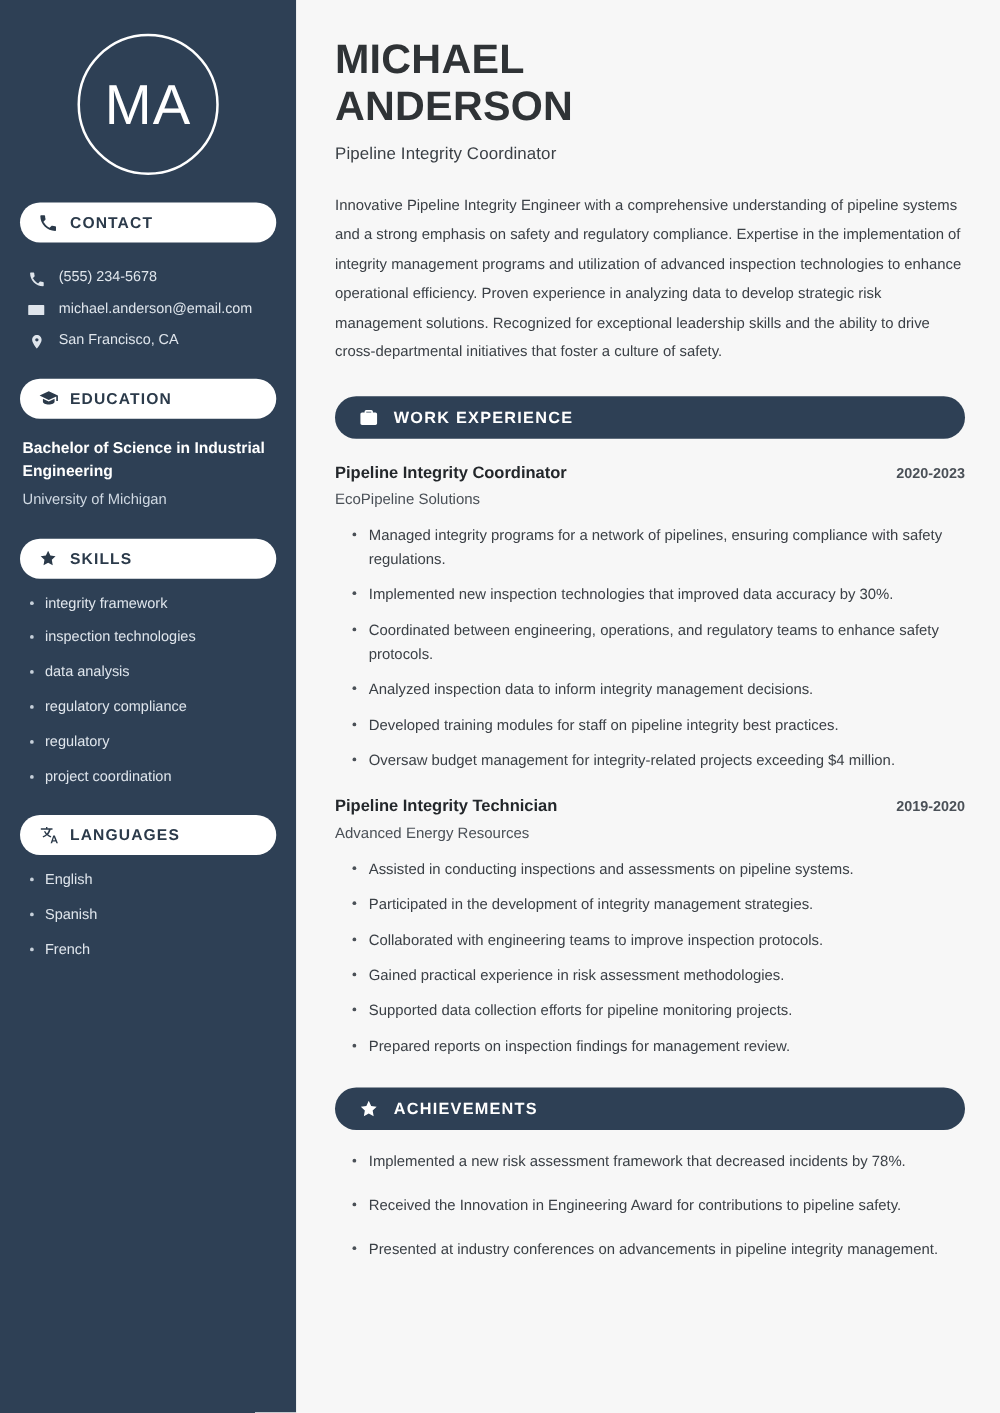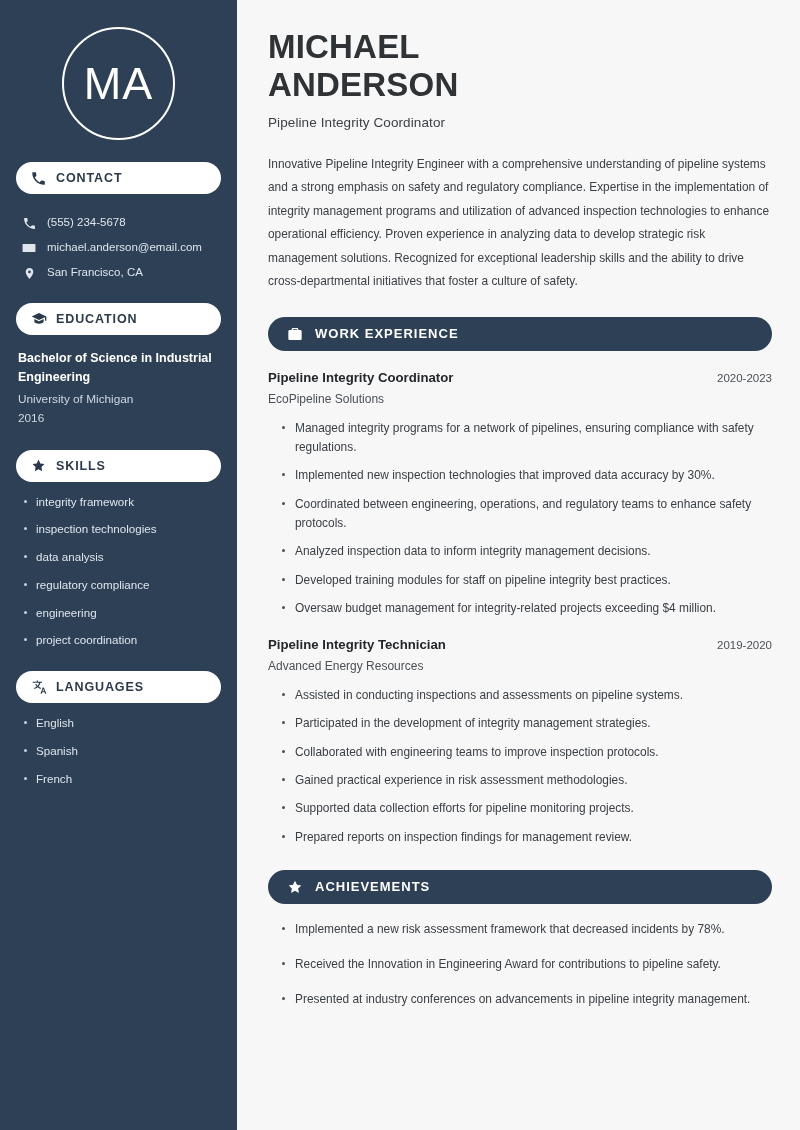--- a/index.html
+++ b/index.html
@@ -212,20 +212,21 @@
   .job-role {
     color: #23272b;
     font-size: 13.2px;
     font-weight: bold;
   }
   .job-dates {
     color: #4a5057;
     font-size: 11.5px;
     white-space: nowrap;
     padding-left: 12px;
+    font-weight: bold;
   }
   .job-company {
     color: #4a5057;
     font-size: 12px;
     margin-top: 7px;
   }
 
   .main-list {
     list-style: none;
     margin: 13px 0 0 0;
@@ -307,38 +308,37 @@
           <path d="M12 3 1 8.2l11 5.2 9-4.2v5.6h2V8.2L12 3z"></path>
           <path d="M5 12v3.6c0 1.9 3.1 3.4 7 3.4s7-1.5 7-3.4V12l-7 3.3L5 12z"></path>
         </svg>
       </span>
       <span class="pill-label">EDUCATION</span>
     </div>
 
     <div class="edu-block">
       <div class="edu-degree">Bachelor of Science in Industrial Engineering</div>
       <div class="edu-school">University of Michigan</div>
-      <div class="edu-year">2016</div>
     </div>
 
     <div class="pill">
       <span class="pill-icon">
         <svg width="15" height="15" viewBox="0 0 24 24" fill="#2b3a4a">
           <path d="M12 2.5l2.9 6.2 6.6.9-4.8 4.6 1.2 6.8L12 17.8 6.1 21l1.2-6.8L2.5 9.6l6.6-.9L12 2.5z"></path>
         </svg>
       </span>
       <span class="pill-label">SKILLS</span>
     </div>
 
     <ul class="side-list">
       <li>integrity framework</li>
       <li>inspection technologies</li>
       <li>data analysis</li>
       <li>regulatory compliance</li>
-      <li>engineering</li>
+      <li>regulatory</li>
       <li>project coordination</li>
     </ul>
 
     <div class="pill">
       <span class="pill-icon">
         <svg width="16" height="16" viewBox="0 0 24 24" fill="#2b3a4a">
           <path d="M2.5 4h6.2V2.4h1.7V4h6.1v1.7h-2.3c-.5 2.2-1.5 4.1-2.9 5.6 1.1.9 2.4 1.6 3.8 2.1l-.9 1.6c-1.6-.6-3.1-1.5-4.3-2.6-1.3 1.1-2.8 2-4.5 2.7l-.8-1.6c1.5-.6 2.9-1.3 4-2.2-1-1.1-1.8-2.4-2.4-3.8h1.8c.5 1 1.1 1.9 1.8 2.7 1.1-1.2 1.9-2.7 2.3-4.5H2.5V4z"></path>
           <path d="M17.4 12.6h1.9L23 22h-1.8l-.8-2.3h-3.6L16 22h-1.8l3.2-9.4zm.9 2.2-1.2 3.4h2.5l-1.3-3.4z"></path>
         </svg>
       </span>

